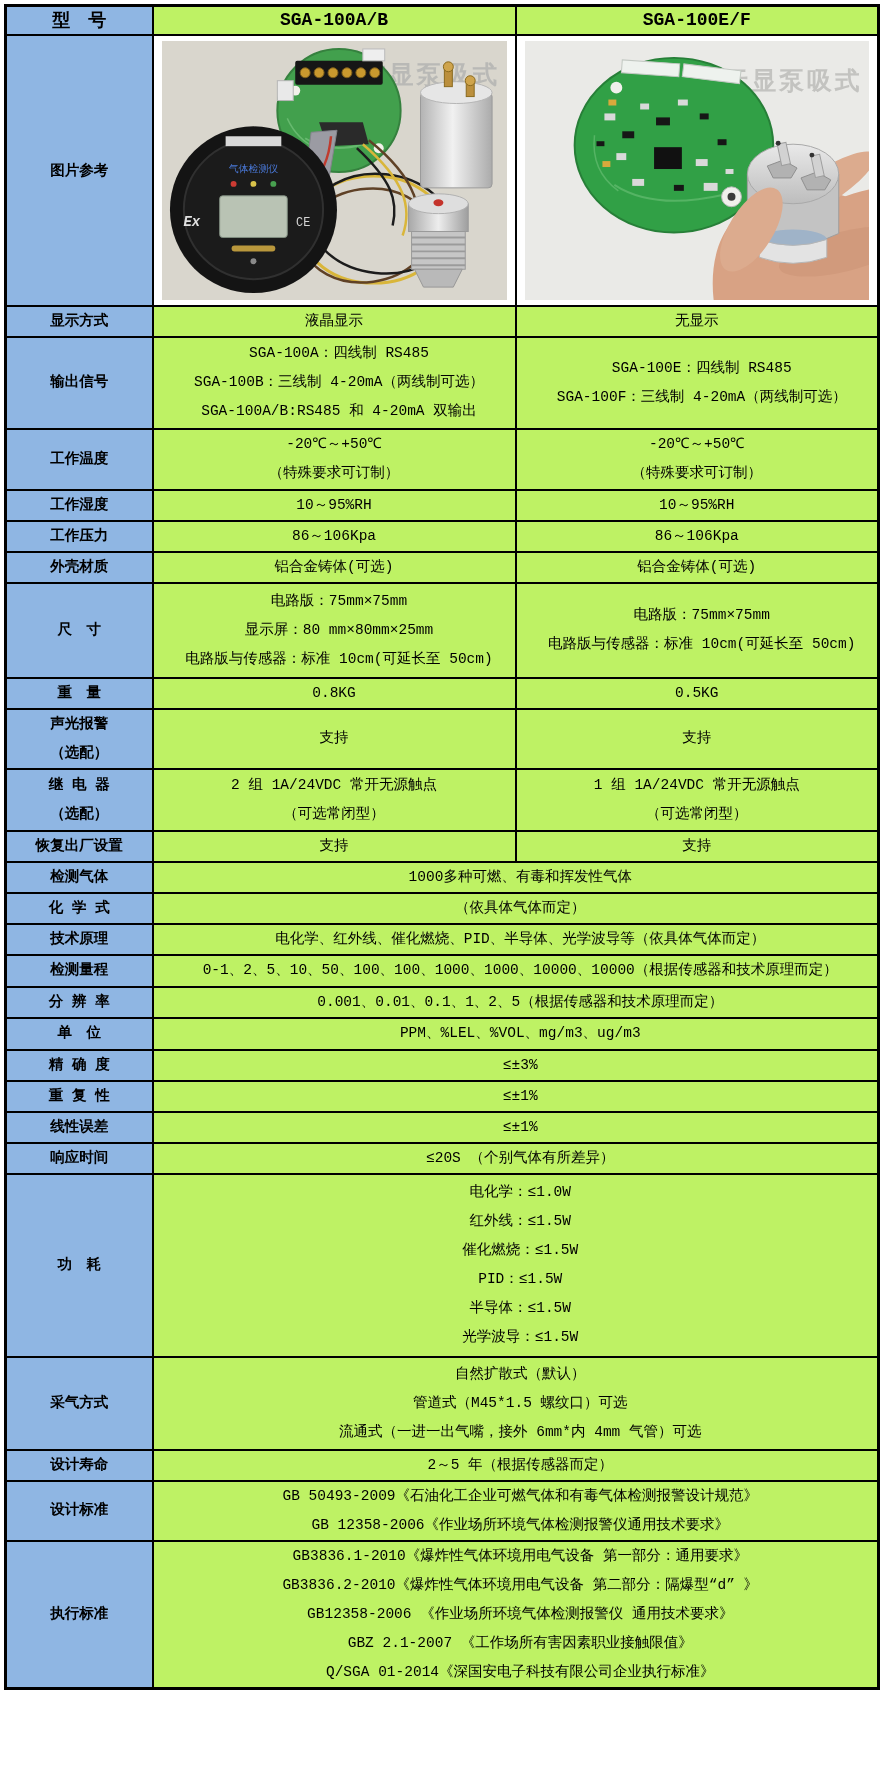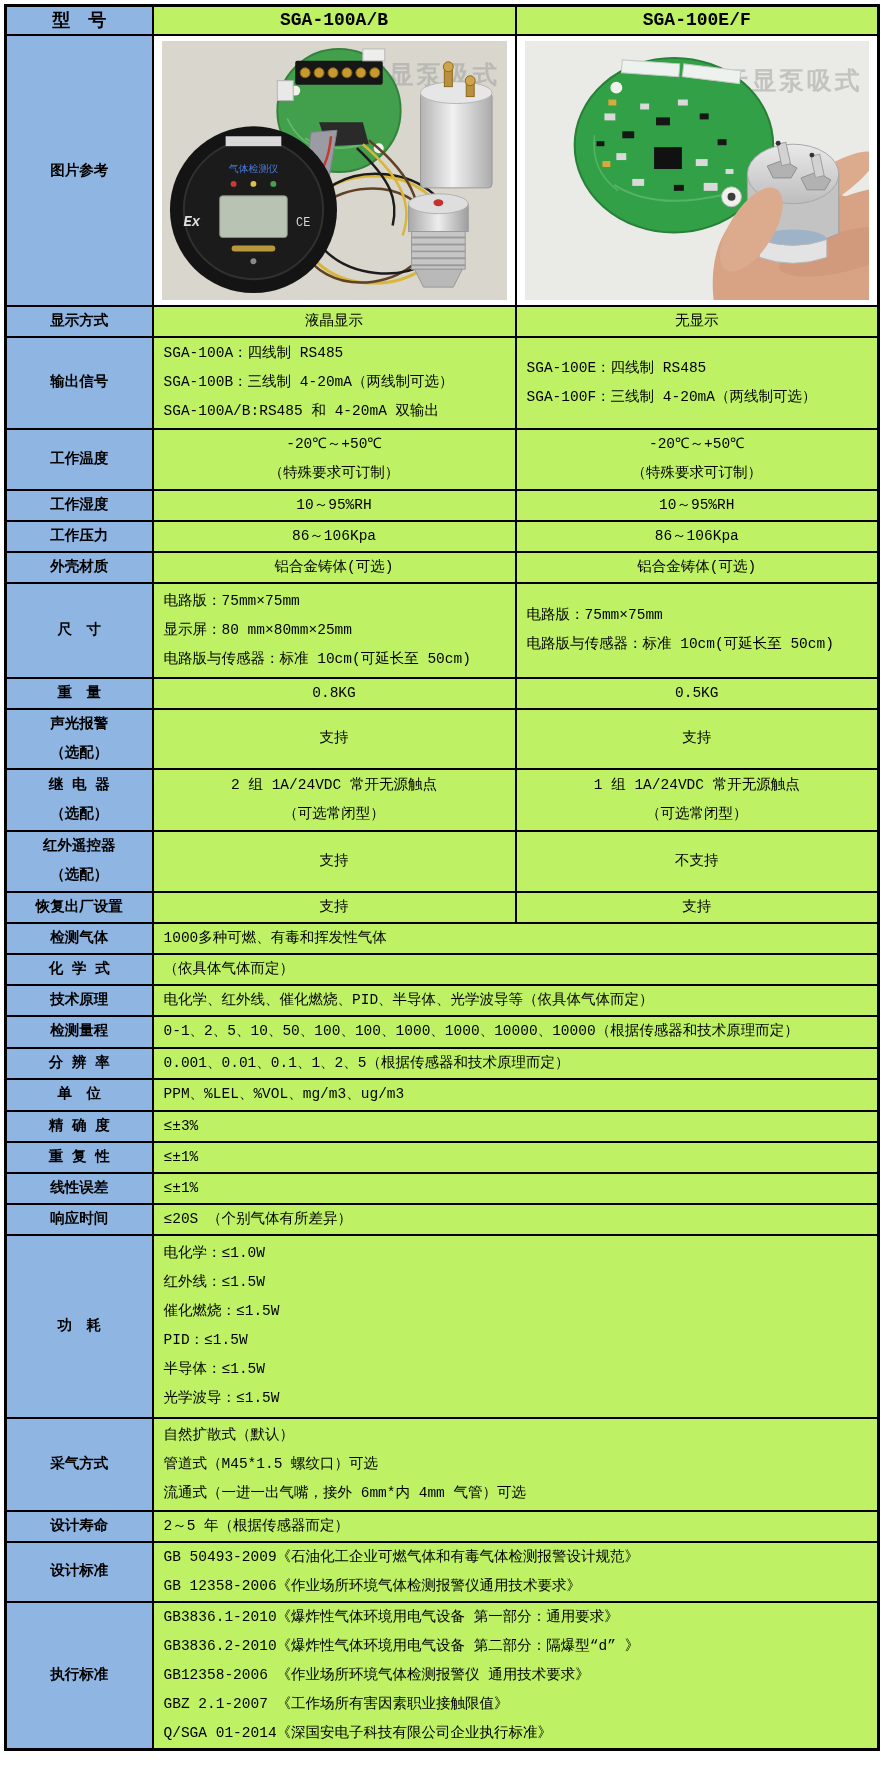--- a/index.html
+++ b/index.html
@@ -4,21 +4,21 @@
 <style>
   html,body{margin:0;padding:0;background:#ffffff;}
   body{width:881px;height:1768px;font-family:"Liberation Mono","DejaVu Sans Mono",monospace;color:#000;}
   table.spec{border-collapse:collapse;table-layout:fixed;width:873px;margin:4px 0 0 4px;border:3px solid #000;}
   td{border:2px solid #000;padding:0;overflow:hidden;}
   td.label{background:#8fb6e3;text-align:center;font-weight:bold;font-size:14.5px;vertical-align:middle;}
   td.label .lline{line-height:29px;}
   td.val{background:#bef264;font-size:14.5px;vertical-align:middle;}
   td.val.center{text-align:center;}
   td.val.left{text-align:left;}
-  td.val.left .line{padding-left:10px;}
+  td.val.left .line{padding-left:10px;text-align:center;}
   .line{line-height:29px;white-space:nowrap;}
   td.head{font-size:18px;font-weight:bold;}
   td.photo-cell{background:#ffffff;position:relative;}
   .photo{position:absolute;top:5px;bottom:5px;left:8px;right:8px;}
   .photo svg{display:block;width:100%;height:100%;}
   .wm{font-size:25px;letter-spacing:3px;font-weight:bold;}
 </style>
 </head>
 <body>
 
@@ -317,32 +317,20 @@
         </td>
         <td class="val center">
           <div class="line">2 组 1A/24VDC 常开无源触点</div>
           <div class="line">（可选常闭型）</div>
         </td>
         <td class="val center">
           <div class="line">1 组 1A/24VDC 常开无源触点</div>
           <div class="line">（可选常闭型）</div>
         </td>
       </tr>
-      <tr style="height: 61px;">
-        <td class="label">
-          <div class="lline">红外遥控器</div>
-          <div class="lline">（选配）</div>
-        </td>
-        <td class="val center">
-          <div class="line">支持</div>
-        </td>
-        <td class="val center">
-          <div class="line">不支持</div>
-        </td>
-      </tr>
       <tr style="height: 30px;">
         <td class="label">
           <div class="lline">恢复出厂设置</div>
         </td>
         <td class="val center">
           <div class="line">支持</div>
         </td>
         <td class="val center">
           <div class="line">支持</div>
         </td>

